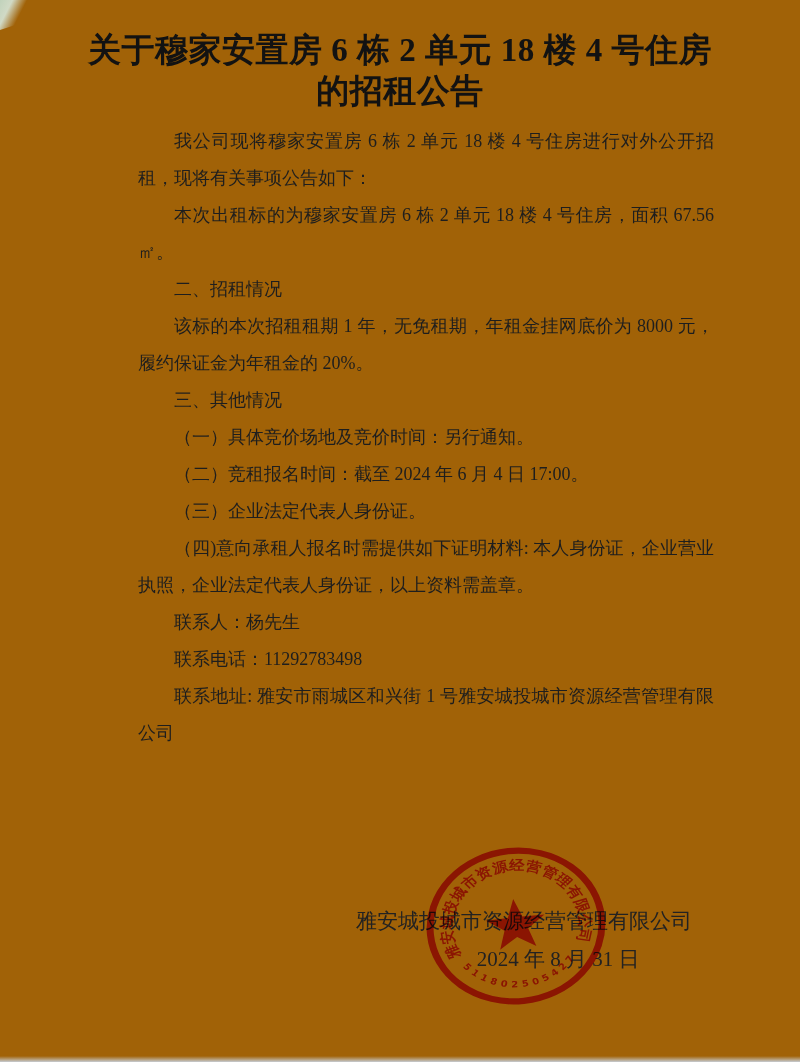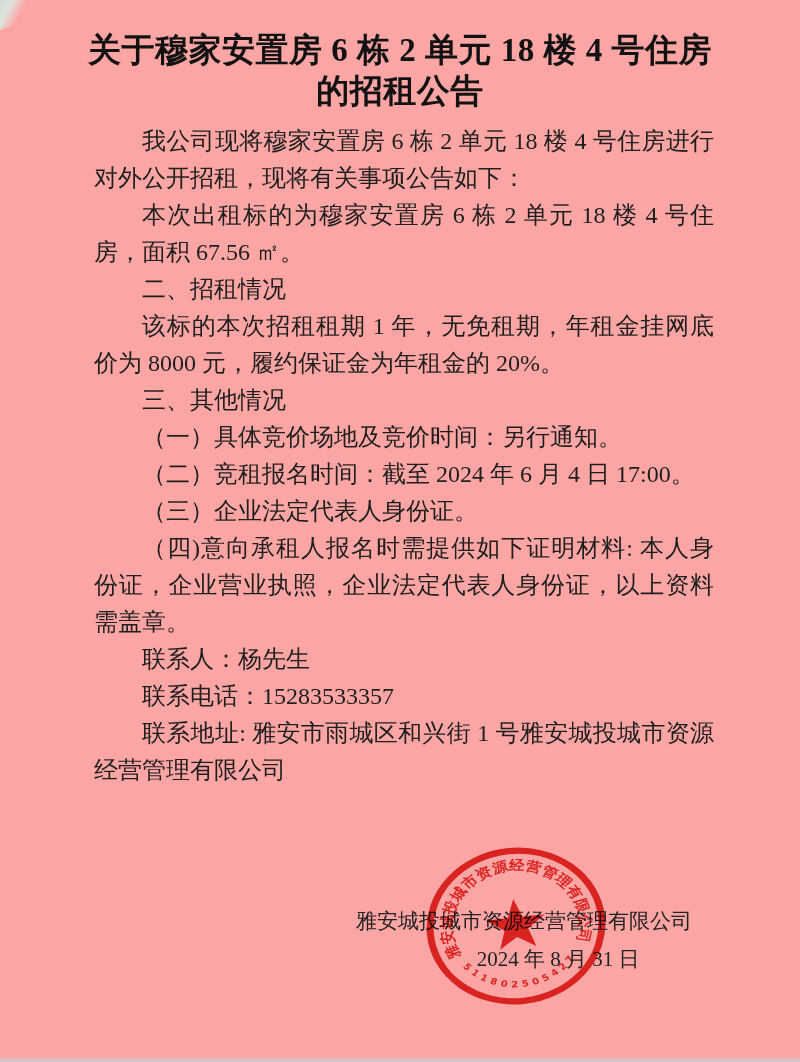--- a/index.html
+++ b/index.html
@@ -1,21 +1,21 @@
 <!DOCTYPE html>
 <html><head>
 <meta charset="utf-8">
 <style>
   html, body { margin: 0; padding: 0; background: #e9e9e9; }
   .page {
     position: relative;
     width: 800px;
     height: 1062px;
     margin: 0 auto;
-    background: #fca5a5;
+    background: #a16207;
     overflow: hidden;
     font-family: "Liberation Serif", serif;
     color: #1e1e1e;
   }
   .corner-mark {
     position: absolute;
     top: -12px; left: -14px;
     width: 46px; height: 38px;
     background: linear-gradient(135deg, #a7d8c8 0%, #d9efe7 50%, rgba(255,255,255,0) 72%);
     transform: rotate(-18deg);
@@ -28,23 +28,24 @@
     line-height: 41px;
     font-weight: 700;
     text-align: center;
     white-space: pre-line;
     color: #121212;
     letter-spacing: 0.5px;
   }
   .body {
     margin-top: 11px;
     padding: 0 86px 0 94px;
-    font-size: 24px;
+    font-size: 18px;
     line-height: 37px;
     text-align: justify;
+    margin-left: 44px;
   }
   .body p { margin: 0; text-indent: 2em; }
   .signature {
     position: absolute;
     top: 902px;
     right: 106px;
     width: 340px;
     text-align: center;
     font-size: 21px;
     line-height: 38px;
@@ -92,21 +93,21 @@
     <p>我公司现将穆家安置房 6 栋 2 单元 18 楼 4 号住房进行对外公开招租，现将有关事项公告如下：</p>
     <p>本次出租标的为穆家安置房 6 栋 2 单元 18 楼 4 号住房，面积 67.56 ㎡。</p>
     <p>二、招租情况</p>
     <p>该标的本次招租租期 1 年，无免租期，年租金挂网底价为 8000 元，履约保证金为年租金的 20%。</p>
     <p>三、其他情况</p>
     <p>（一）具体竞价场地及竞价时间：另行通知。</p>
     <p>（二）竞租报名时间：截至 2024 年 6 月 4 日 17:00。</p>
     <p>（三）企业法定代表人身份证。</p>
     <p>（四)意向承租人报名时需提供如下证明材料: 本人身份证，企业营业执照，企业法定代表人身份证，以上资料需盖章。</p>
     <p>联系人：杨先生</p>
-    <p>联系电话：15283533357</p>
+    <p>联系电话：11292783498</p>
     <p>联系地址: 雅安市雨城区和兴街 1 号雅安城投城市资源经营管理有限公司</p>
   </div>
 
   <div class="signature">
     <div class="sig-company">雅安城投城市资源经营管理有限公司</div>
     <div class="sig-date">2024 年 8 月 31 日</div>
   </div>
 
   <svg class="stamp" width="200" height="200" viewBox="0 0 200 200" xmlns="http://www.w3.org/2000/svg">
     <defs>

